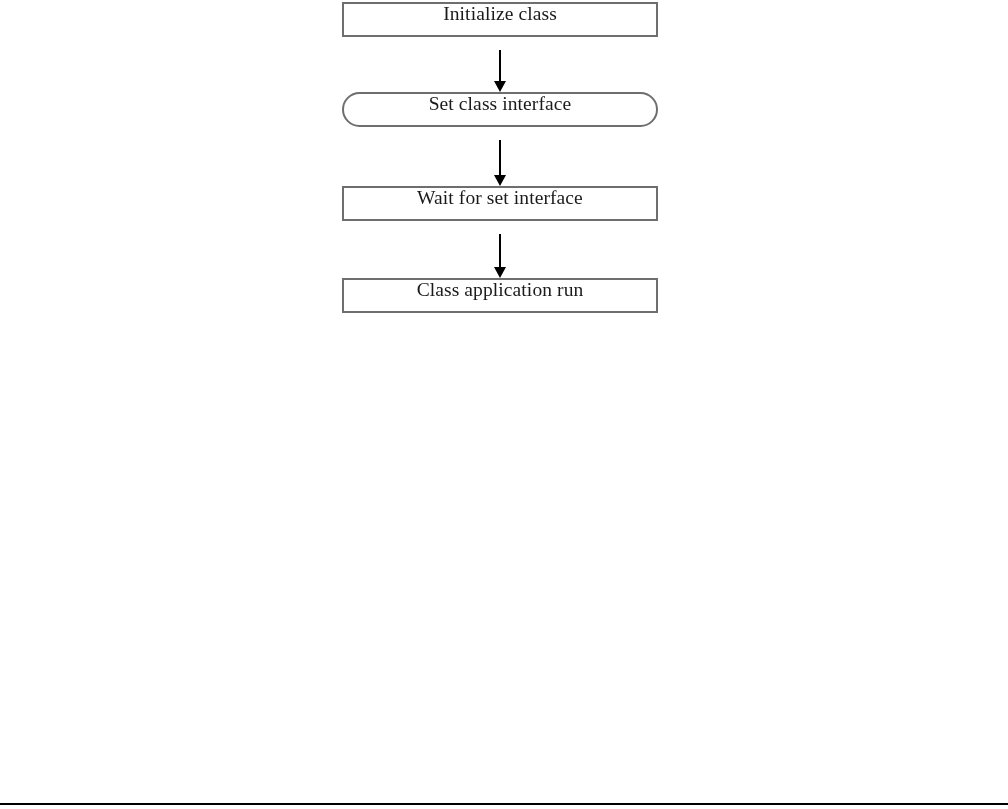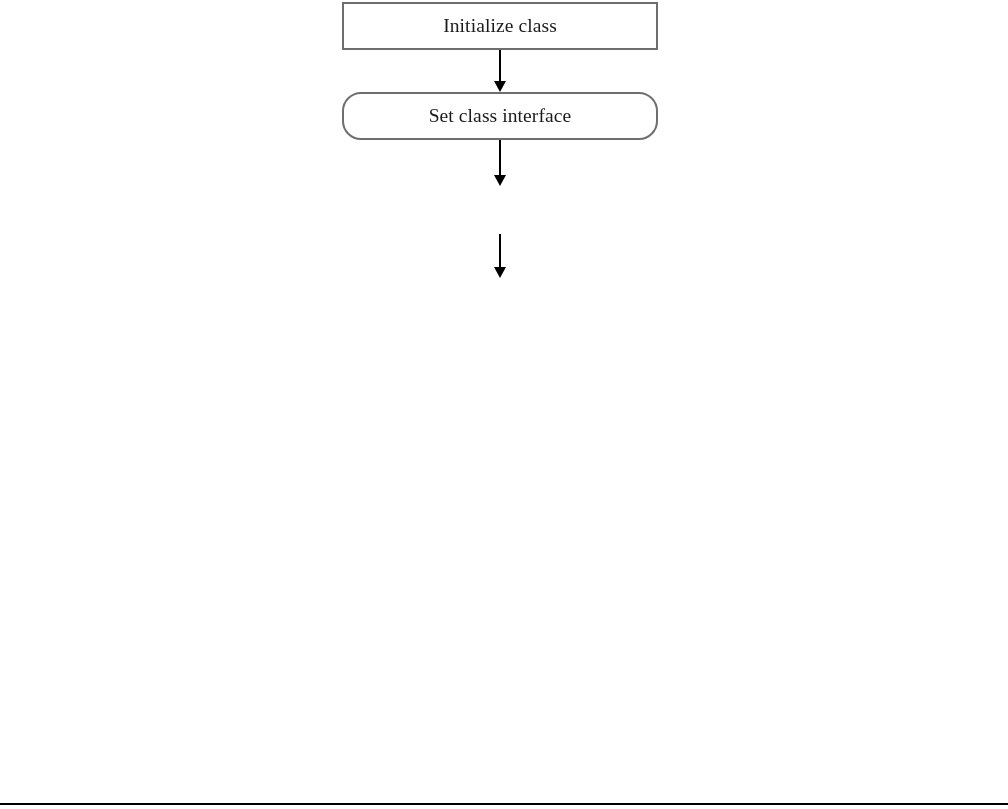--- a/index.html
+++ b/index.html
@@ -21,26 +21,26 @@
     left: 0;
     top: 0;
     width: 1008px;
     height: 809px;
   }
 
   .node {
     position: absolute;
     left: 342px;
     width: 316px;
-    height: 48px;
+    height: 35px;
     box-sizing: border-box;
     border: 2px solid #6e6e6e;
     background: #ffffff;
     display: flex;
-    align-items: center;
+    align-items: flex-start;
     justify-content: center;
   }
 
   .node-label {
     font-family: "Liberation Serif", "DejaVu Serif", serif;
     font-size: 19.5px;
     line-height: 1;
     color: #1a1a1a;
     letter-spacing: 0.1px;
     white-space: nowrap;
@@ -114,22 +114,28 @@
 
   <div class="node node-2">
     <span class="node-label">Set class interface</span>
   </div>
 
   <div class="connector connector-2">
     <div class="stem"></div>
     <div class="head"></div>
   </div>
 
+  <div class="node node-3">
+    <span class="node-label">Wait for set interface</span>
+  </div>
 
   <div class="connector connector-3">
     <div class="stem"></div>
     <div class="head"></div>
   </div>
 
+  <div class="node node-4">
+    <span class="node-label">Class application run</span>
+  </div>
 
 </div>
 
 <div id="page-rule"></div>
 
 </body></html>

